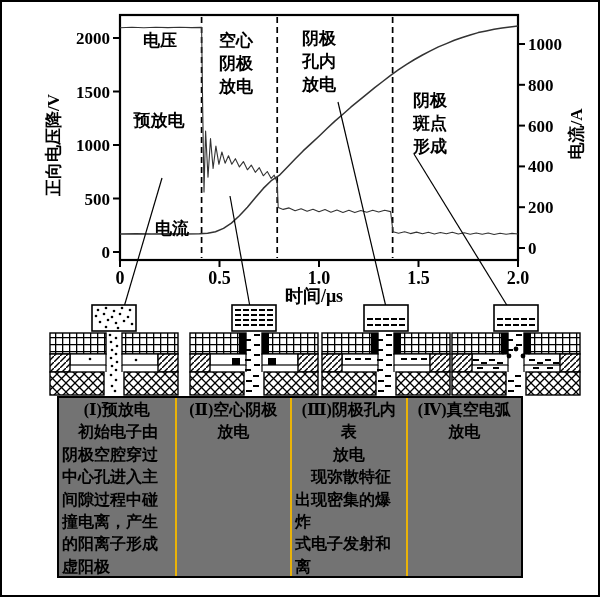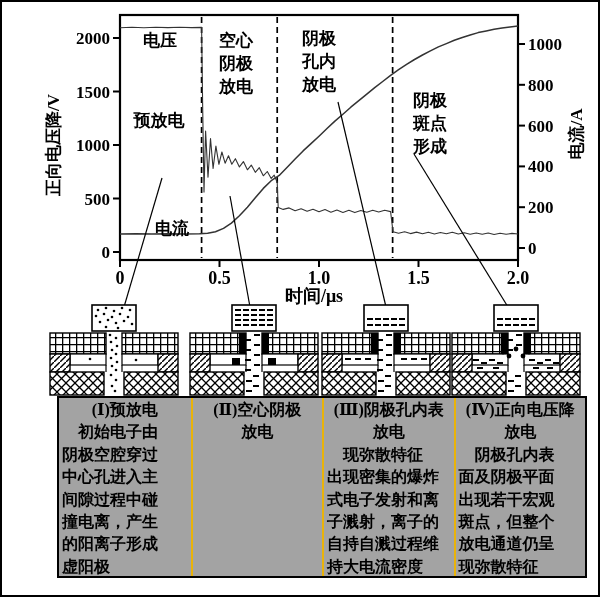--- a/index.html
+++ b/index.html
@@ -6,22 +6,22 @@
   .figure{
     position:relative;width:600px;height:597px;
     background:#fff;border:2px solid #000;box-sizing:border-box;
     font-family:"Liberation Serif","DejaVu Serif",serif;
     overflow:hidden;
   }
   #chart-svg{position:absolute;left:0;top:0;}
   .schem{position:absolute;top:300px;width:132px;height:94px;}
   #schem1{left:46px;}#schem2{left:186px;}#schem3{left:318px;}#schem4{left:448px;}
   .phase-table{
-    position:absolute;left:55px;top:394px;width:530px;height:182px;
-    border:2.5px solid #000;box-sizing:border-box;display:flex;background:#a3a3a3;
+    position:absolute;left:55px;top:394px;width:466px;height:182px;
+    border:2.5px solid #000;box-sizing:border-box;display:flex;background:#737373;
   }
   .phase-cell{
     flex:1 1 25%;border-left:2px solid #eab308;box-sizing:border-box;
     padding:1px 3px 0 3px;overflow:hidden;
   }
   .phase-cell:first-child{border-left:none;}
   .cell-heading{
     white-space:pre-line;text-align:center;font-weight:bold;
     font-size:16px;line-height:22.4px;color:#000;
   }
@@ -361,23 +361,17 @@
       <div class="cell-heading">(Ⅲ)阴极孔内表
 放电</div>
       <div class="cell-body">现弥散特征
 出现密集的爆炸
 式电子发射和离
 子溅射，离子的
 自持自溅过程维
 持大电流密度</div>
     </div>
     <div class="phase-cell">
-      <div class="cell-heading">(Ⅳ)正向电压降
+      <div class="cell-heading">(Ⅳ)真空电弧
 放电</div>
-      <div class="cell-body">阴极孔内表
-面及阴极平面
-出现若干宏观
-斑点，但整个
-放电通道仍呈
-现弥散特征</div>
     </div>
   </div>
 </div>
 
 </body></html>

